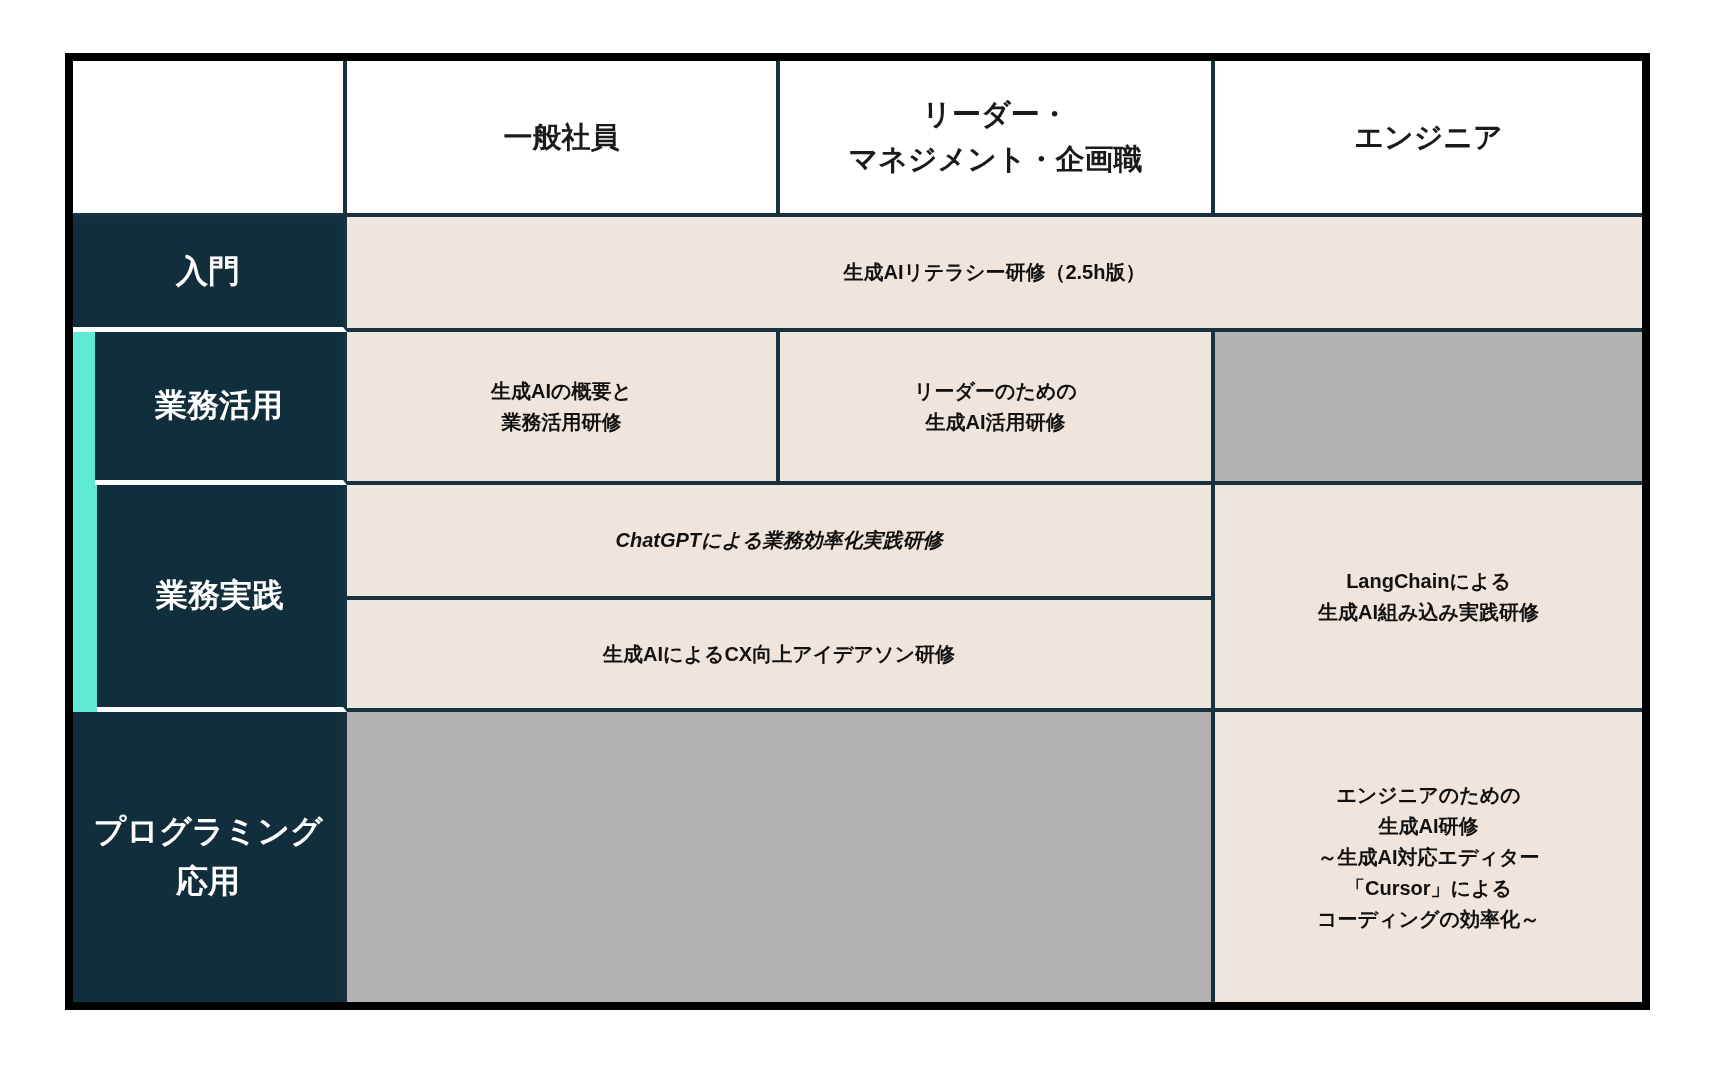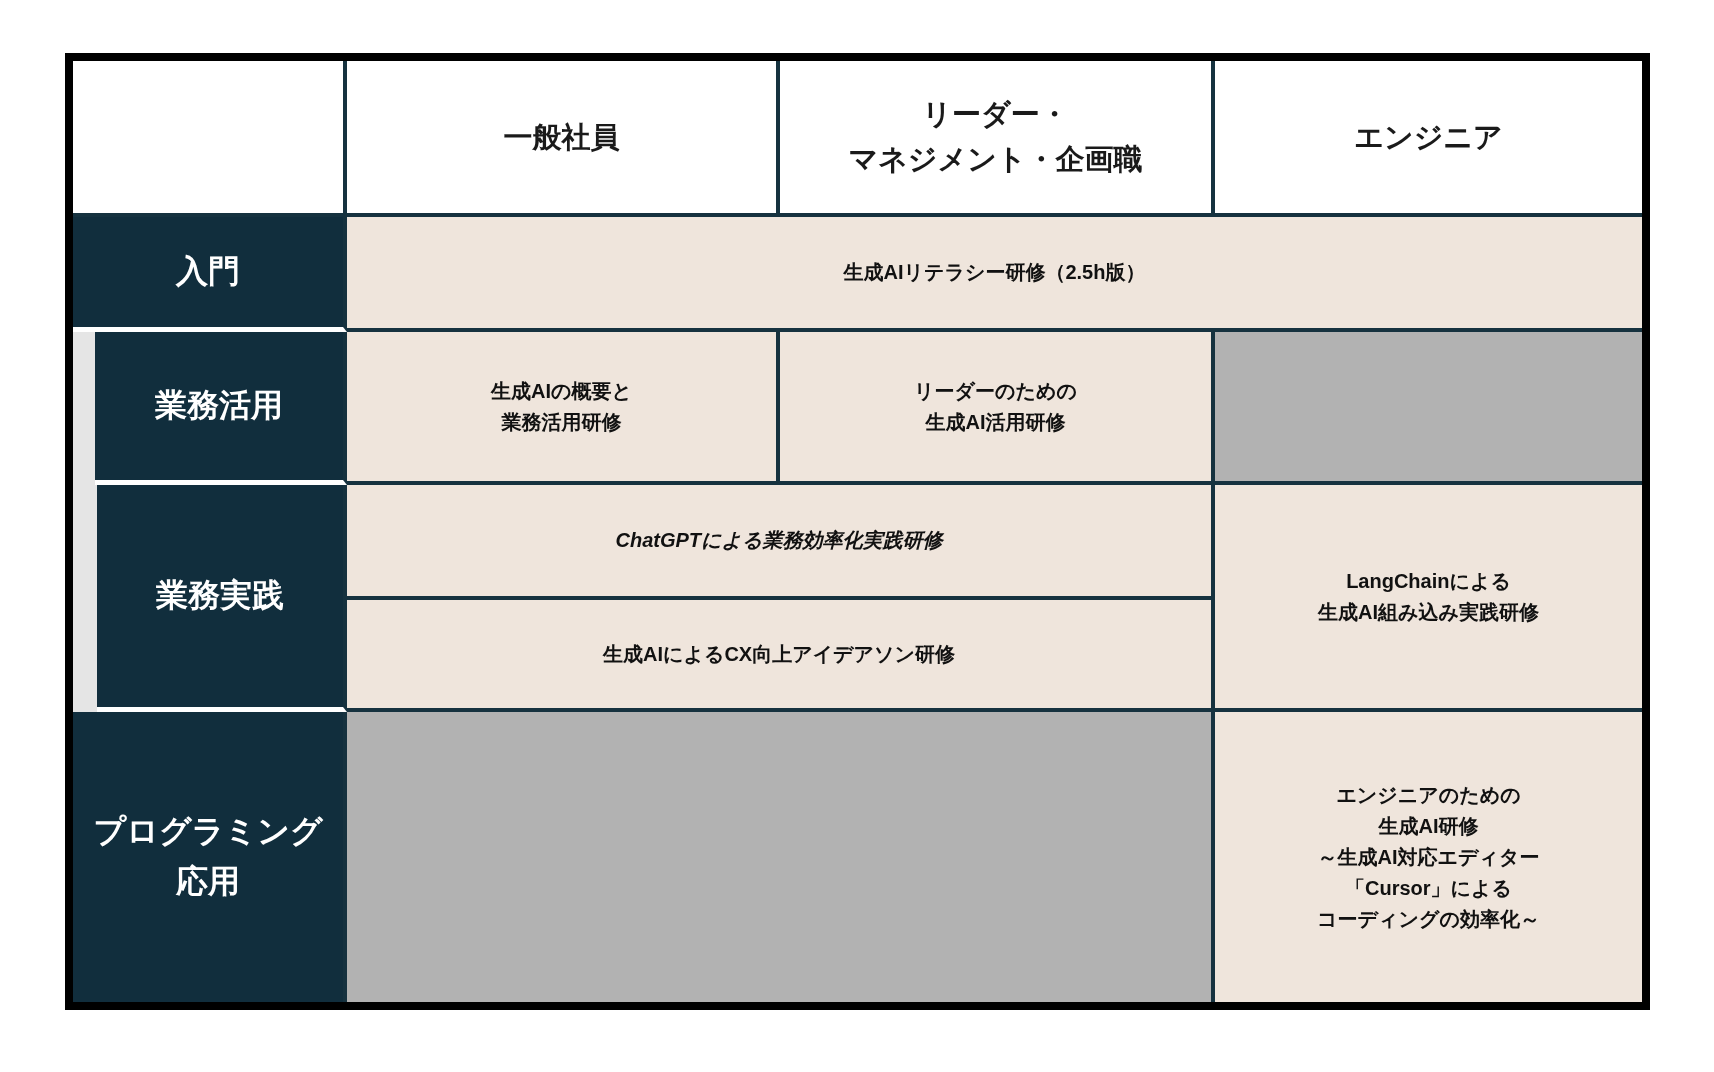--- a/index.html
+++ b/index.html
@@ -12,21 +12,21 @@
     position: relative;
   }
   .matrix-table {
     position: absolute;
     left: 65px;
     top: 53px;
     width: 1585px;
     height: 957px;
     box-sizing: border-box;
     border: 8px solid #000000;
-    background: #e5e5e5;
+    background: #5eead4;
     display: grid;
     grid-template-columns: 274px 433px 435px 427px;
     grid-template-rows: 156px 115px 153px 115px 112px 1fr;
   }
   .cell {
     box-sizing: border-box;
     display: flex;
     align-items: center;
     justify-content: center;
     text-align: center;

